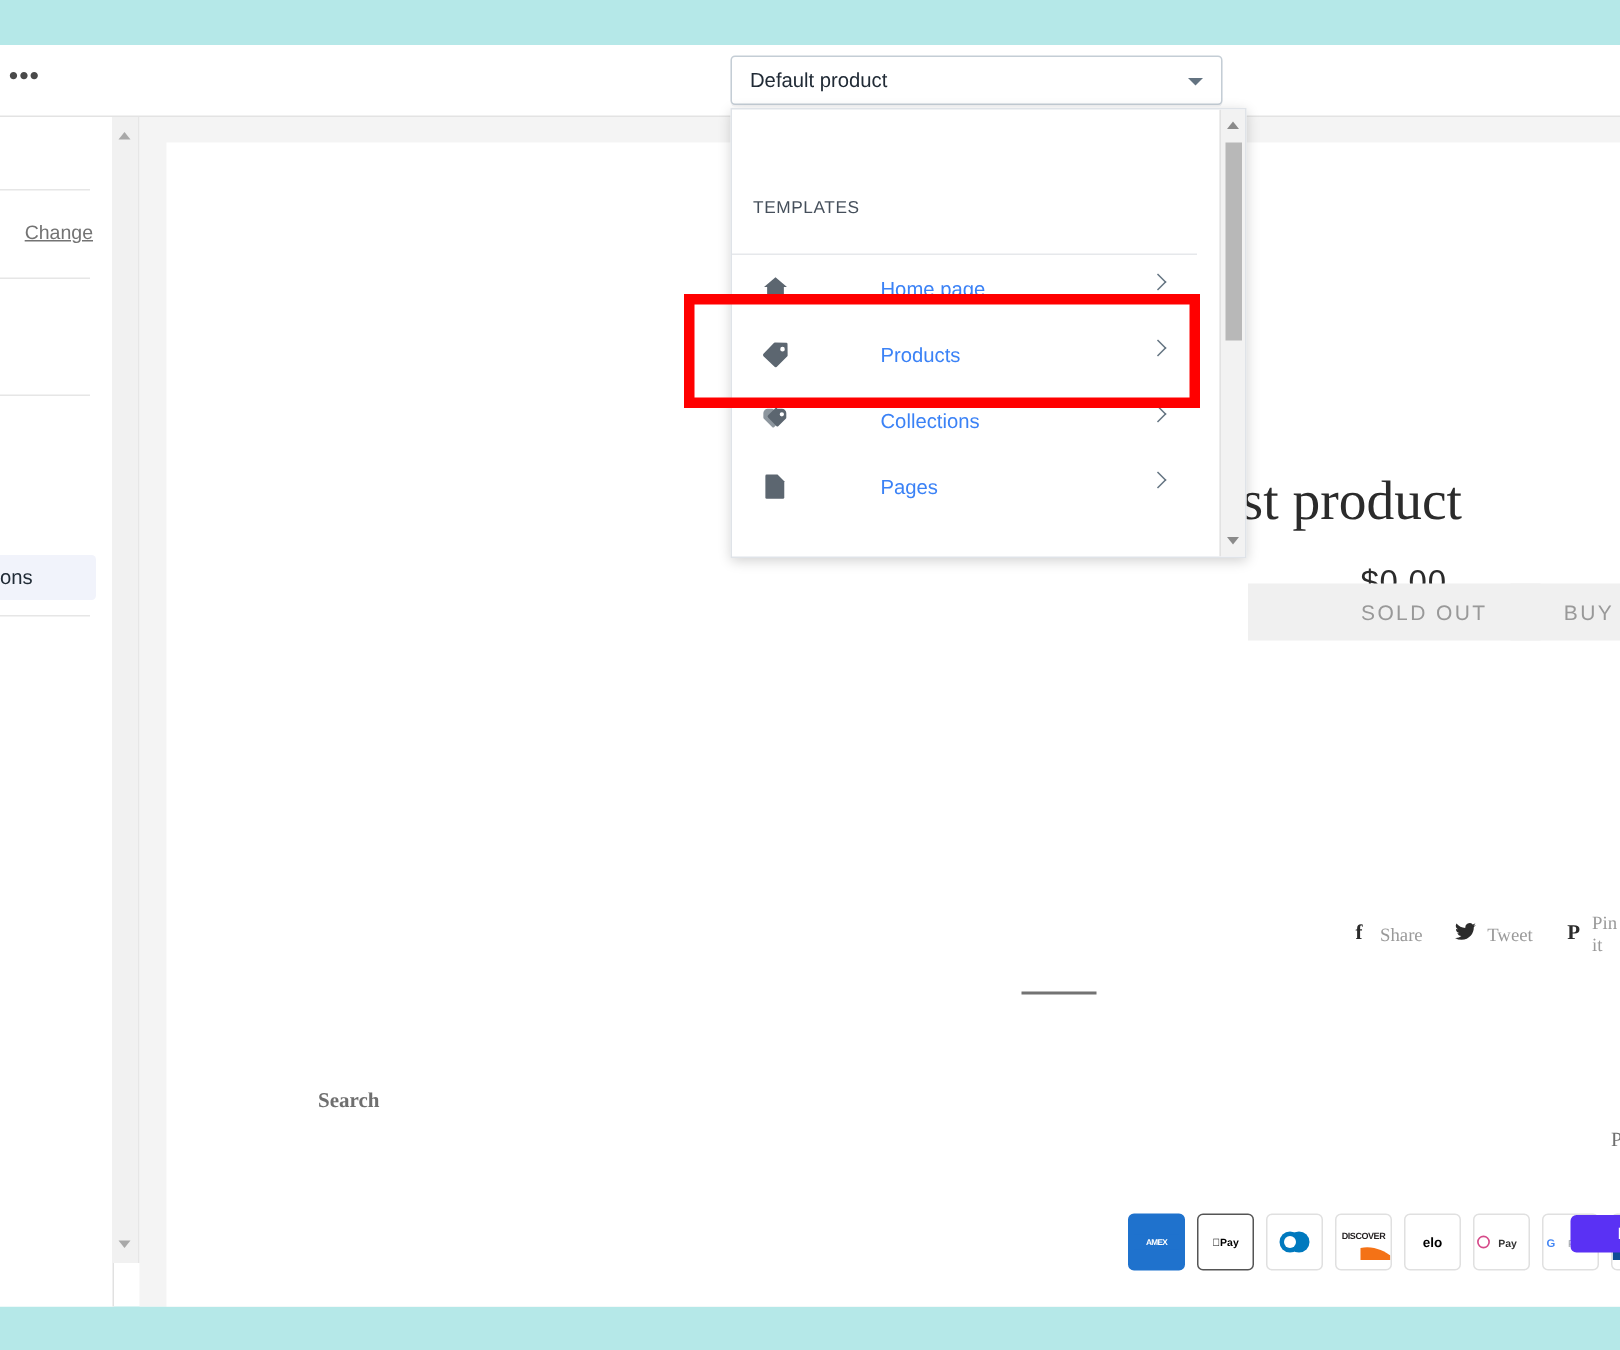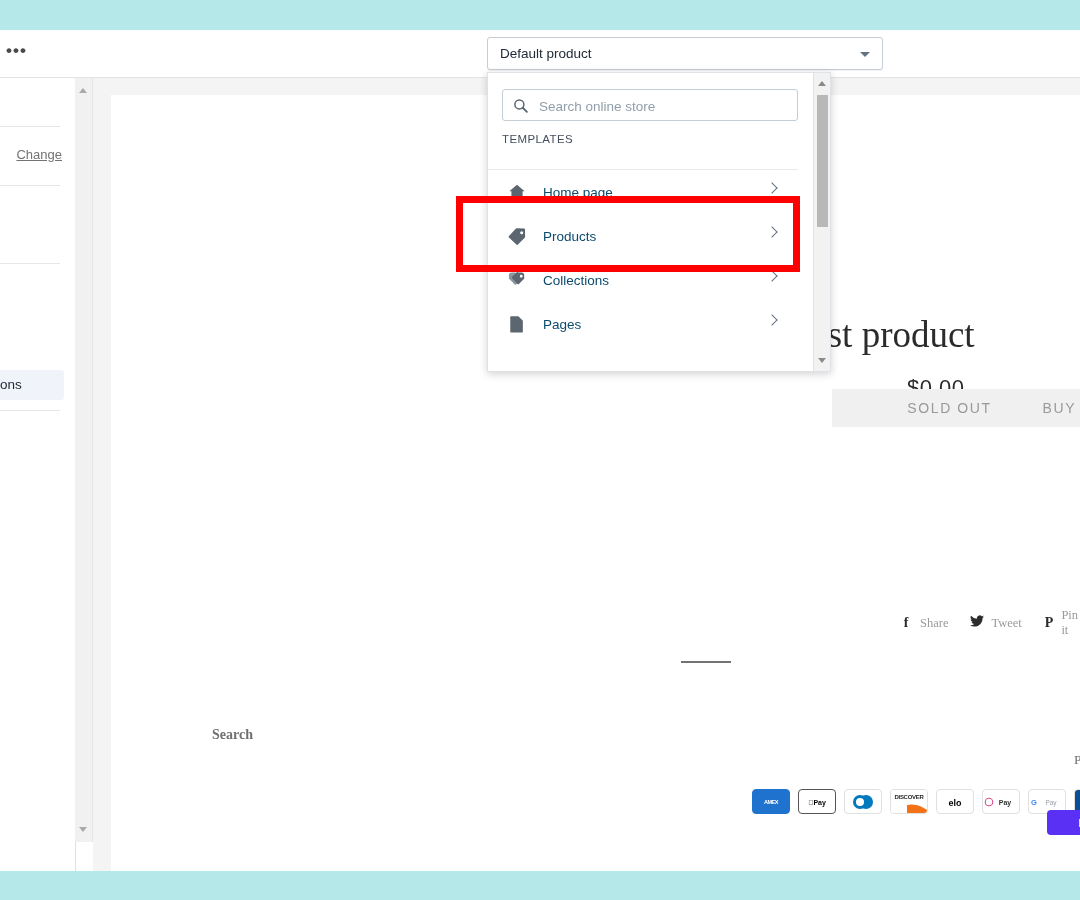--- a/index.html
+++ b/index.html
@@ -45,21 +45,21 @@
     line-height: 10px;
     letter-spacing: 1px;
     color: #4a4a4a;
     font-weight: 700;
   }
 
   
   .template-select {
     position: absolute;
     left: 487px; top: 37px;
-    width: 396px; height: 33px;
+    width: 328px; height: 33px;
     box-sizing: border-box;
     background: #ffffff;
     border: 1px solid #c4cdd5;
     border-radius: 3px;
     box-shadow: 0 1px 0 rgba(22,29,37,.05);
     text-decoration: underline;
   }
   .template-select-label {
     position: absolute;
     left: 12px; top: 8px;
@@ -144,21 +144,22 @@
     background: #fff;
   }
   .dd-item-icon {
     width: 18px; height: 18px;
     flex: 0 0 18px;
     margin-right: 17px;
     display: block;
   }
   .dd-item-label {
     font-size: 13.5px;
-    color: #0c4a6e;
+    color: #3b82f6;
+    margin-left: 44px;
   }
   .dd-item-chevron {
     position: absolute;
     right: 22px; top: 14px;
     width: 7px; height: 7px;
     border-top: 1.6px solid #637381;
     border-right: 1.6px solid #637381;
     transform: rotate(45deg);
   }
 
@@ -361,30 +362,31 @@
 
   
   .pv-payments {
     position: absolute;
     left: 641px; top: 694px;
     display: flex;
     align-items: center;
     gap: 8px;
   }
   .pay {
-    width: 38px; height: 25px;
+    width: 38px; height: 38px;
     border: 1px solid #e0e0e0;
     border-radius: 4px;
     background: #ffffff;
     box-sizing: border-box;
     display: flex;
     align-items: center;
     justify-content: center;
     overflow: hidden;
     flex: 0 0 auto;
+    margin-top: 20px;
   }
   .pay svg { display: block; }
   .pv-shoppay {
     position: absolute;
     left: 1047px; top: 810px;
     width: 38px; height: 25px;
     border-radius: 4px;
     background: #5a31f4;
     display: flex;
     align-items: center;
@@ -517,29 +519,20 @@
             <text x="18" y="15" font-family="Liberation Sans, sans-serif" font-size="9" font-weight="700" fill="#fff" text-anchor="middle">JCB</text>
           </svg>
       </span>
     </div>
 
   </div>
 </div>
 
 <div class="dropdown">
 
-  <div class="dd-search-wrap">
-    <span class="dd-search-icon">
-      <svg width="15" height="15" viewBox="0 0 20 20">
-        <circle cx="8.5" cy="8.5" r="6" fill="none" stroke="#5c6670" stroke-width="2"></circle>
-        <line x1="13" y1="13" x2="18.5" y2="18.5" stroke="#5c6670" stroke-width="2.4" stroke-linecap="round"></line>
-      </svg>
-    </span>
-    <input class="dd-search-input" type="text" placeholder="Search online store" style="">
-  </div>
 
   <div class="dd-section-title">TEMPLATES</div>
   <div class="dd-divider"></div>
 
   <div class="dd-list">
 
     <div class="dd-item">
       <span class="dd-item-icon">
         <svg width="18" height="18" viewBox="0 0 20 20">
             <path fill="#5c6670" d="M10 2 1.5 9.2h2.3V18h12.4V9.2h2.3L10 2z"></path>

